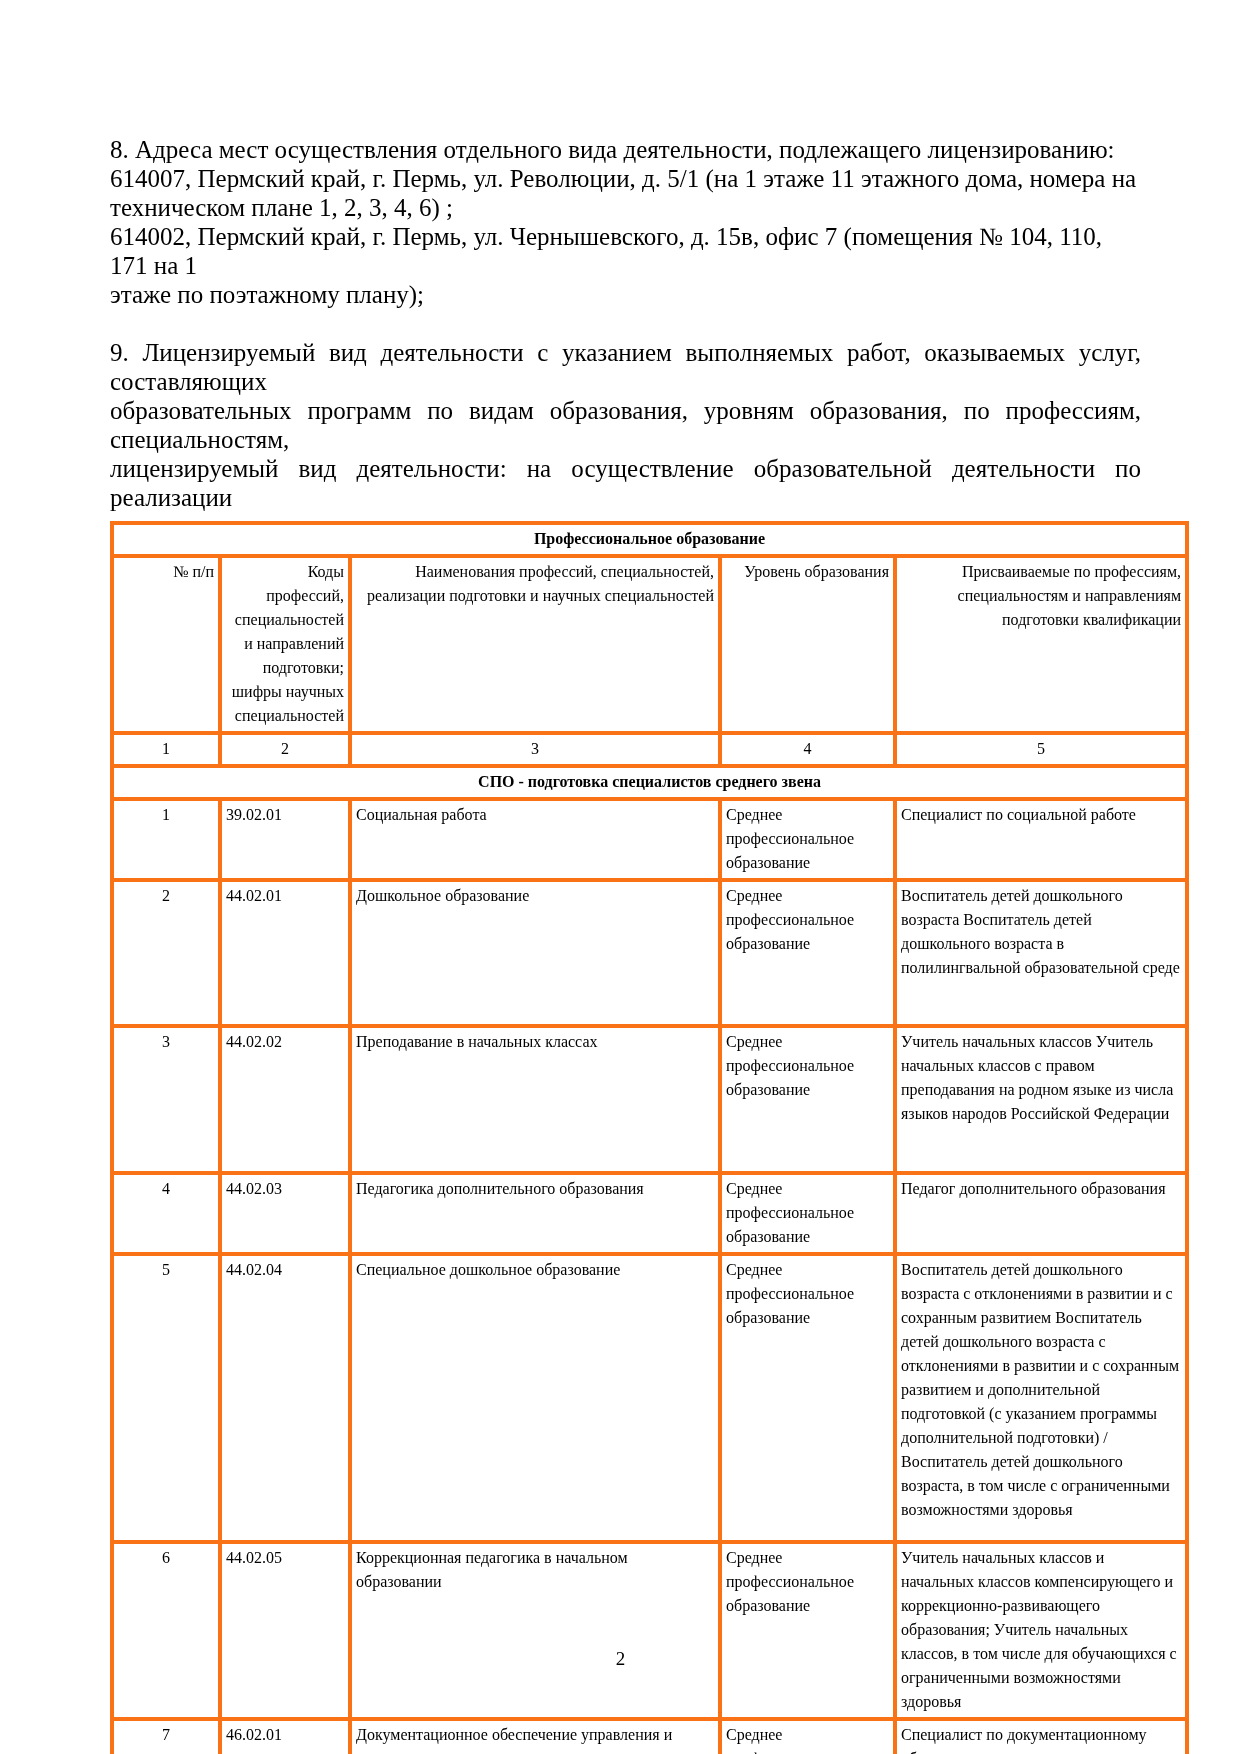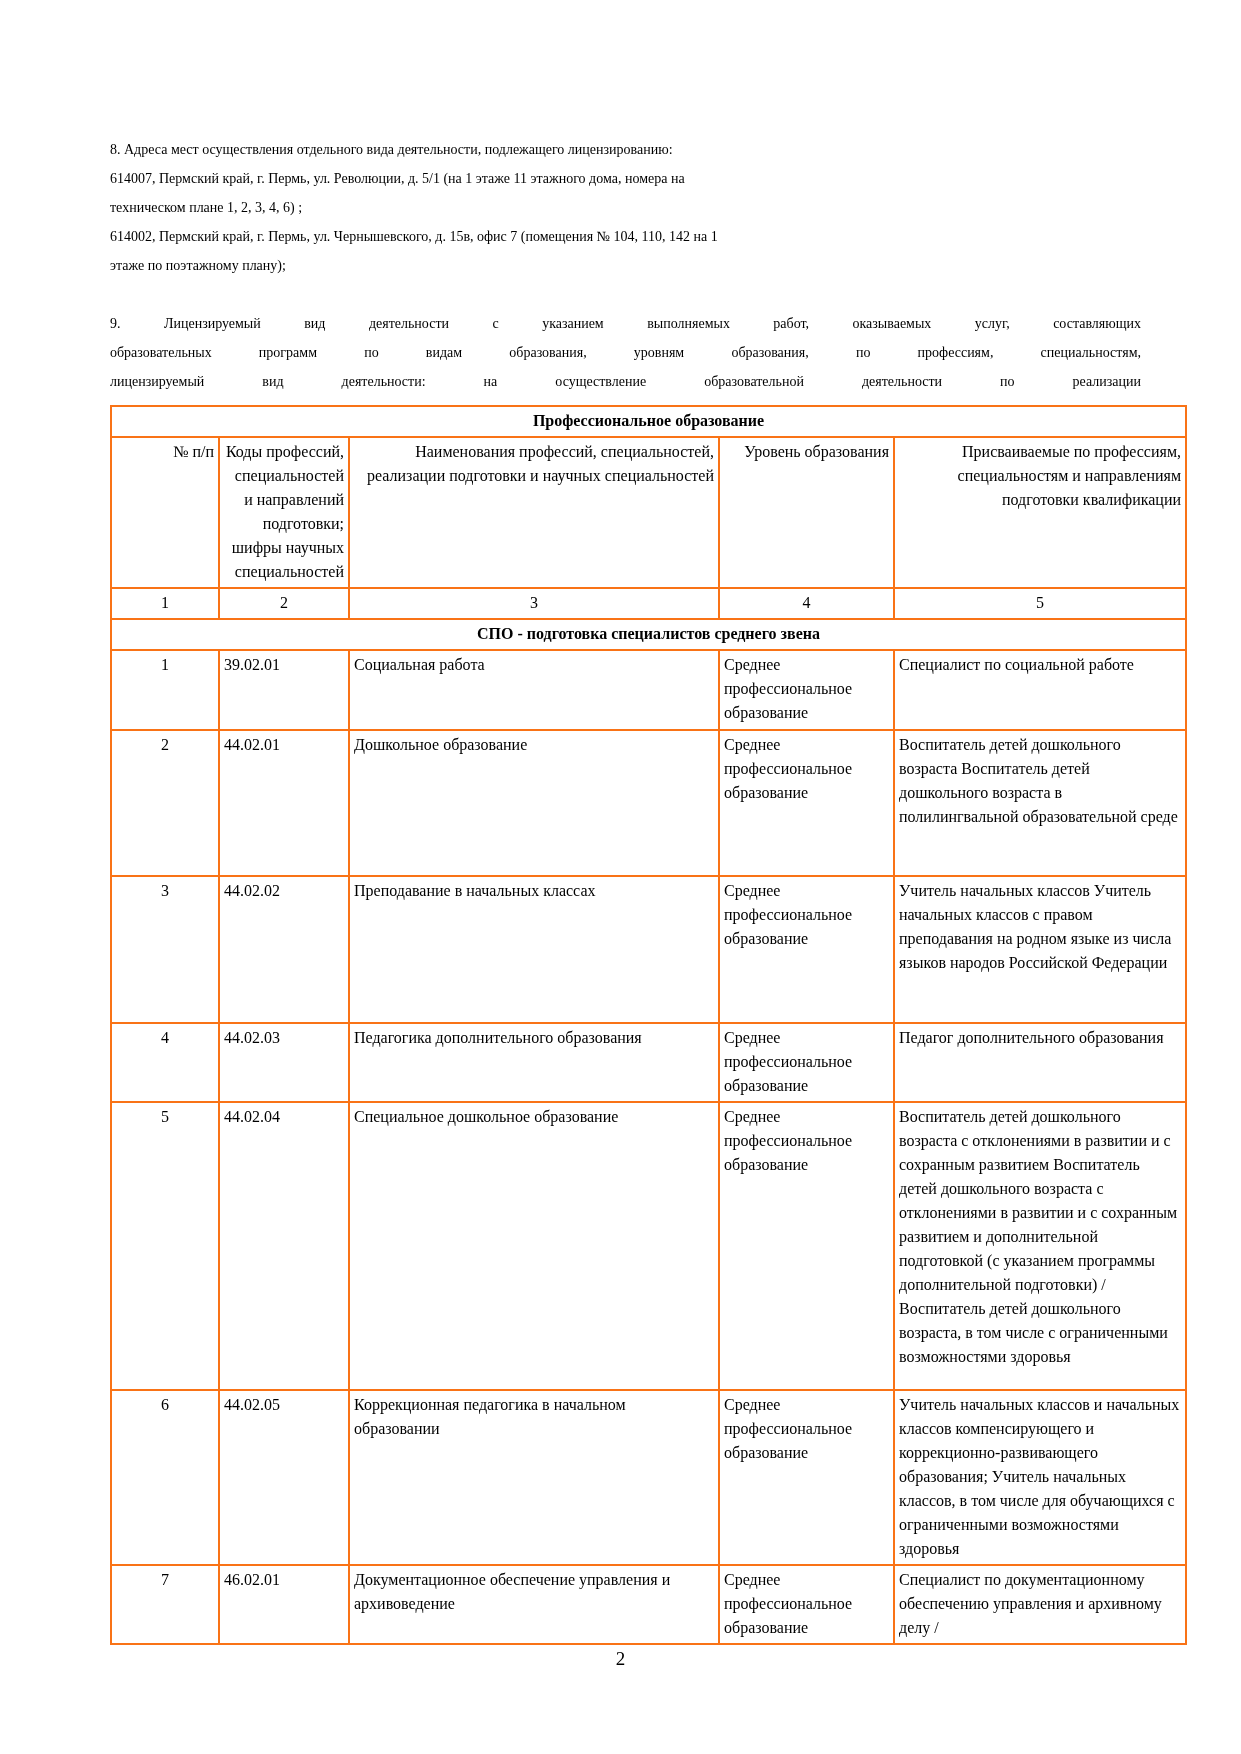--- a/index.html
+++ b/index.html
@@ -13,38 +13,38 @@
     position: relative;
     font-family: "Liberation Serif", serif;
     color: #000;
     overflow: hidden;
   }
   .content {
     padding: 135px 56px 0 110px;
   }
   .para {
     width: 1031px;
-    font-size: 14px;
+    font-size: 25px;
     line-height: 29px;
   }
   .para .line { display: block; }
   .para .jline {
     text-align: justify;
     text-align-last: justify;
   }
   .para-gap { height: 29px; }
 
   table.doc-table {
     border-collapse: collapse;
     table-layout: fixed;
     width: 1075px;
     margin-top: 9px;
   }
   table.doc-table td {
-    border: 2px solid #f97316;
+    border: 4px solid #f97316;
     font-size: 16px;
     line-height: 24px;
     padding: 2px 4px 3px 4px;
     vertical-align: top;
     word-wrap: break-word;
   }
   .title-row td {
     text-align: center;
     font-weight: bold;
     font-size: 19px;
@@ -83,21 +83,21 @@
 </style>
 </head>
 <body>
 
 <div class="content">
 
   <div class="para">
     <span class="line">8. Адреса мест осуществления отдельного вида деятельности, подлежащего лицензированию:</span>
     <span class="line">614007, Пермский край, г. Пермь, ул. Революции, д. 5/1 (на 1 этаже 11 этажного дома, номера на</span>
     <span class="line">техническом плане 1, 2, 3, 4, 6) ;</span>
-    <span class="line">614002, Пермский край, г. Пермь, ул. Чернышевского, д. 15в, офис 7 (помещения № 104, 110, 142 на 1</span>
+    <span class="line">614002, Пермский край, г. Пермь, ул. Чернышевского, д. 15в, офис 7 (помещения № 104, 110, 171 на 1</span>
     <span class="line">этаже по поэтажному плану);</span>
   </div>
 
   <div class="para-gap"></div>
 
   <div class="para">
     <span class="line jline">9. Лицензируемый вид деятельности с указанием выполняемых работ, оказываемых услуг, составляющих</span>
     <span class="line jline">образовательных программ по видам образования, уровням образования, по профессиям, специальностям,</span>
     <span class="line jline">лицензируемый вид деятельности: на осуществление образовательной деятельности по реализации</span>
   </div>

